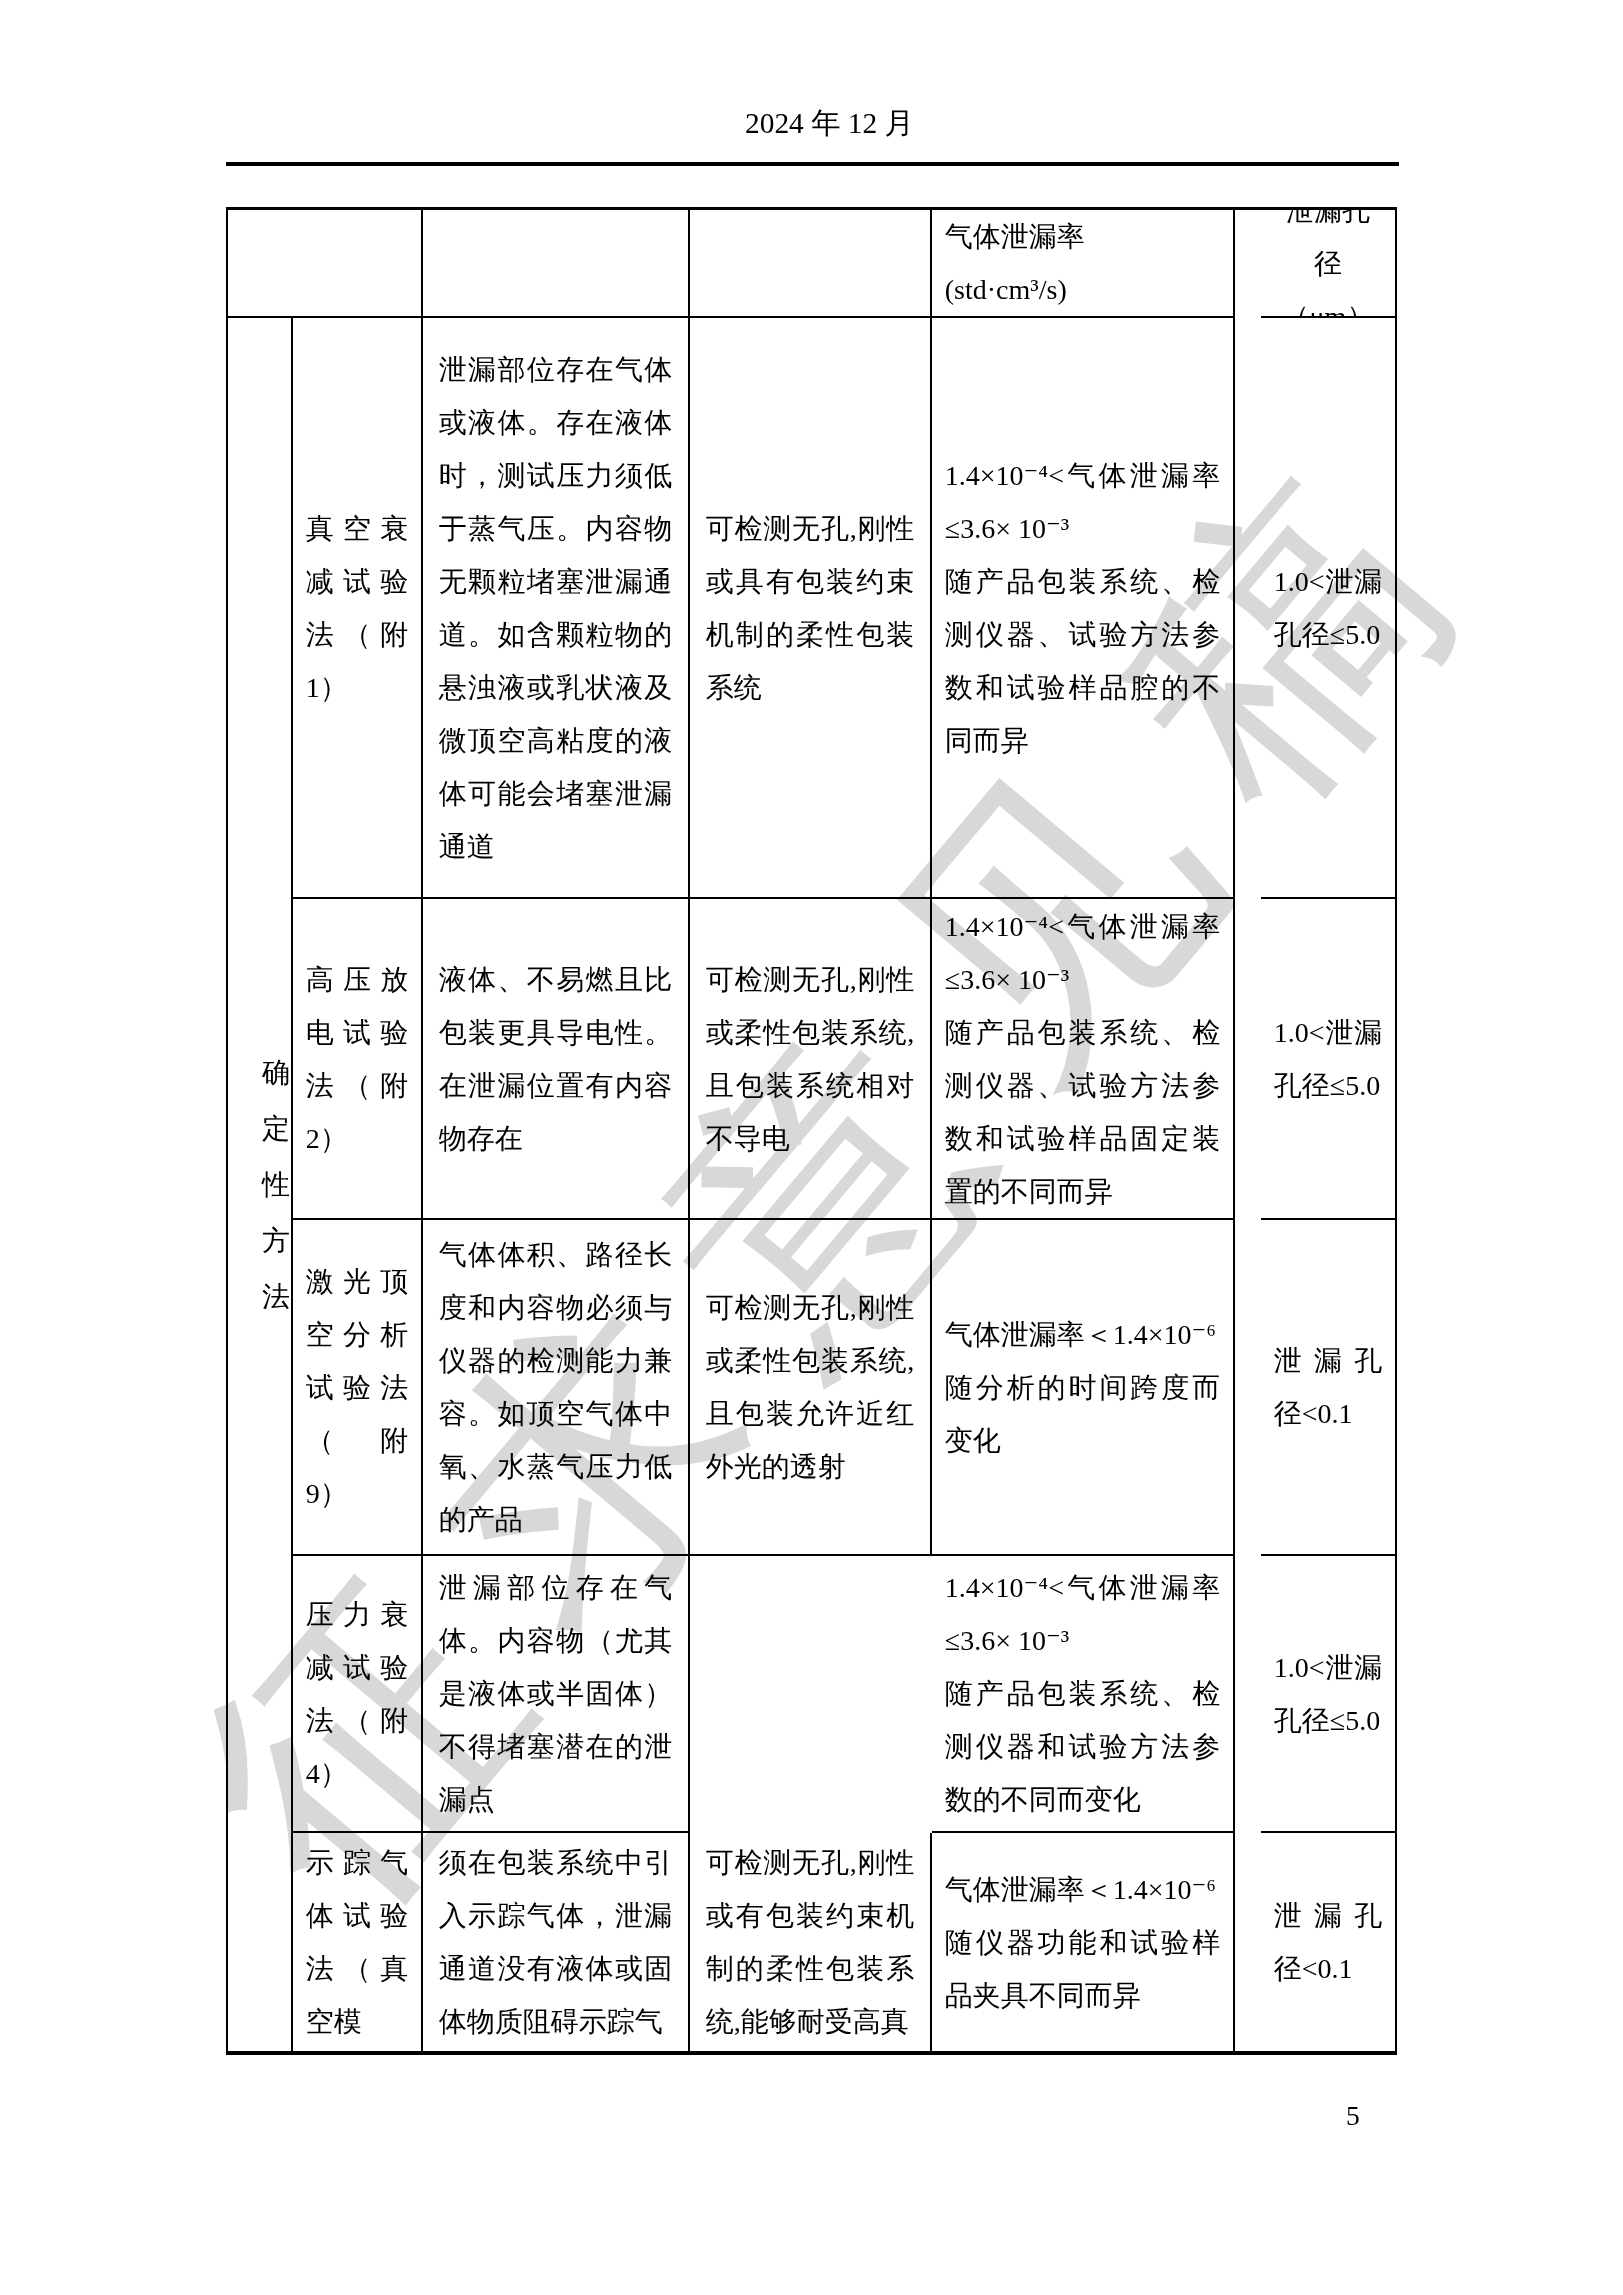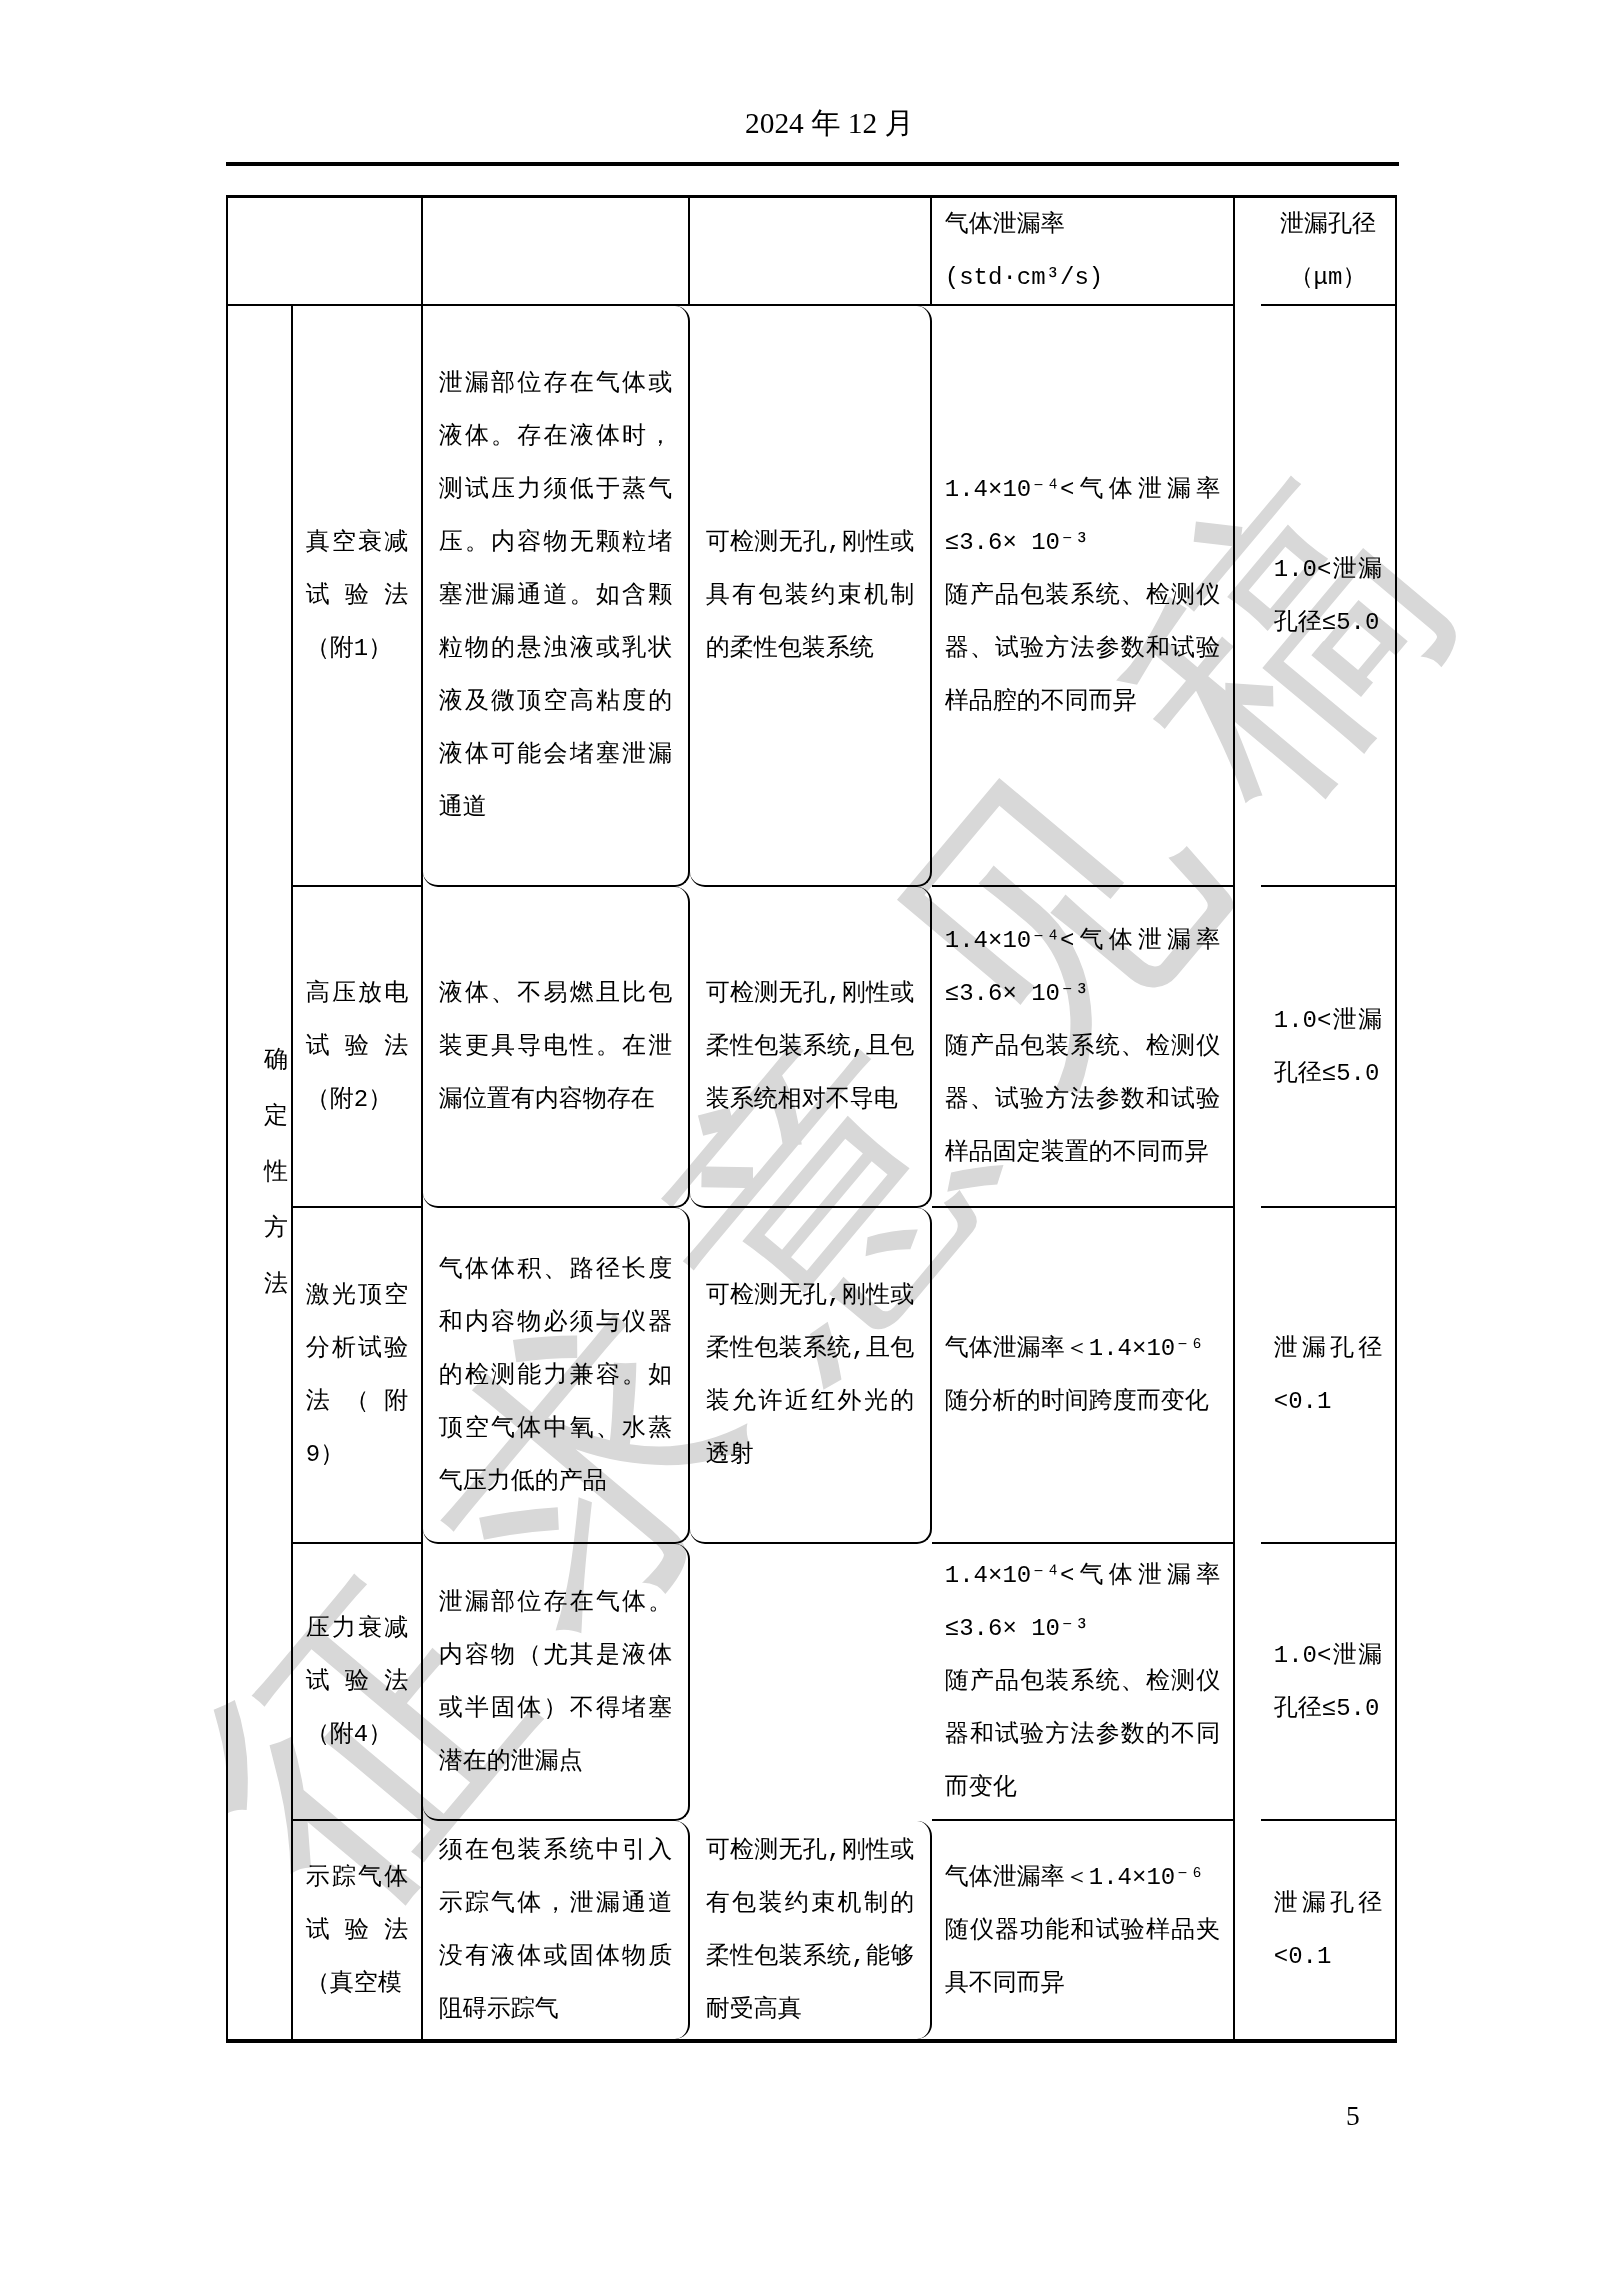--- a/index.html
+++ b/index.html
@@ -32,51 +32,50 @@
   }
   .header-rule{
     position:absolute;
     left:226px;top:162px;
     width:1173px;height:3.9px;
     background:#000;
     z-index:2;
   }
   .doc-table{
     position:absolute;
-    left:226px;top:195px;
+    left:226px;top:207px;
     width:1167px;height:1841px;
     display:grid;
     grid-template-columns:65px 130px 267px 242px 303px 160px;
     grid-template-rows:108px 581px 321px 336px 277px 218px;
     border:2.9px solid #000;
     border-top-width:3.4px;
     border-bottom-width:4.9px;
     z-index:1;
-    font-size:24px;
+    font-size:28px;
     line-height:53px;
-    font-family:Liberation Mono, monospace;
   }
   .cell{
     box-sizing:border-box;
     border-right:2.5px solid #000;
     border-bottom:2.5px solid #000;
     display:flex;
     align-items:center;
     overflow:hidden;
     background:transparent;
   }
   .cell.last-col{border-right:none;margin-left:26px;}
   .cell.last-row{border-bottom:none;}
   .cell .txt{
     width:100%;
     text-align:justify;
     white-space:pre-line;
   }
   .cell.pad-s{padding:4.9px 12.8px;}
-  .cell.pad-m{padding:4.9px 15.7px;border-radius:15px;}
+  .cell.pad-m{padding:4.9px 15.7px;}
   .cell.head-left .txt{text-align:left;}
   .cell.head-center .txt{text-align:center;}
   .cell.v-label{justify-content:flex-end;}
   .cell.v-label .txt{
     width:30px;
     text-align:center;
     word-break:break-all;
     line-height:56px;
     white-space:normal;
   }

